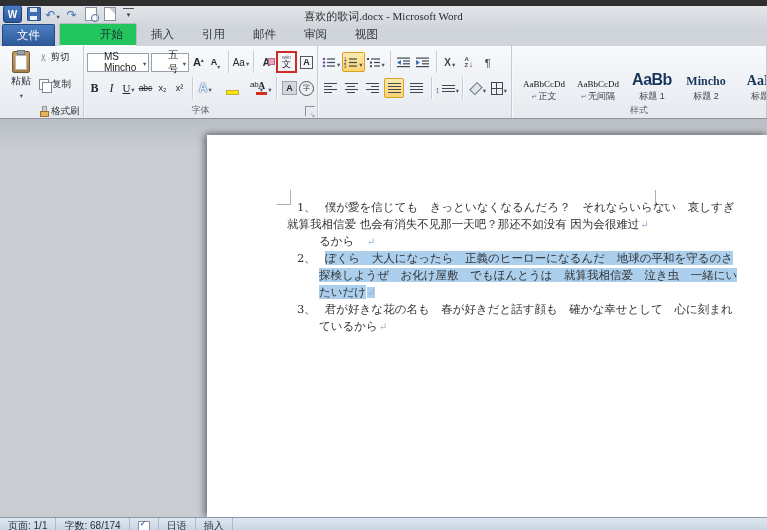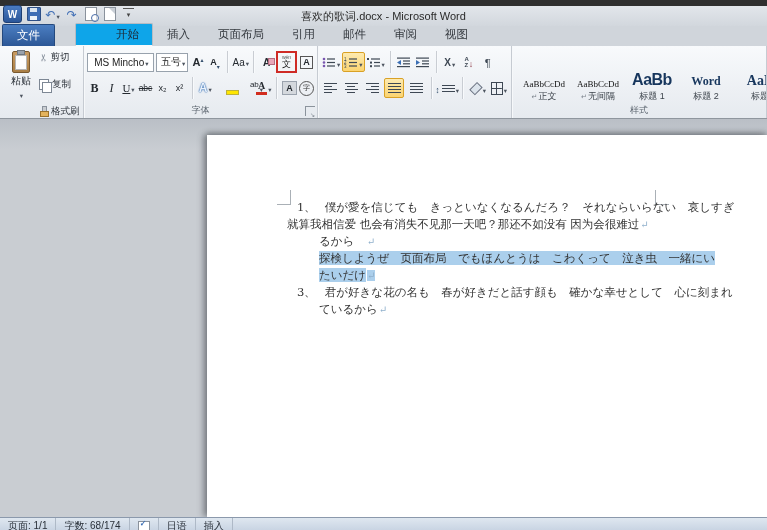--- a/index.html
+++ b/index.html
@@ -17,27 +17,27 @@
   .floppy::before{content:"";position:absolute;left:2px;top:0;width:7px;height:4px;background:#dce6f2;}
   .floppy::after{content:"";position:absolute;left:2px;bottom:0;width:7px;height:4px;background:#eef3f9;}
   .undo-ic::after{content:"↶";color:#3f6eb5;font-size:12px;}
   .redo-ic::after{content:"↷";color:#3f6eb5;font-size:12px;}
   .pp-ic{width:10px;height:12px;background:#fff;border:1px solid #8a929c;position:relative;}
   .pp-ic::after{content:"";position:absolute;right:-3px;bottom:-2px;width:6px;height:6px;border:1.5px solid #4a6da8;border-radius:50%;background:rgba(255,255,255,.6);}
   .nd-ic{width:10px;height:12px;background:#fff;border:1px solid #8a929c;position:relative;}
   .nd-ic::after{content:"";position:absolute;right:0;top:0;border:3px solid #c9cfd6;border-left-color:transparent;border-bottom-color:transparent;}
   .qdd{width:11px;height:12px;border-top:1px solid #555;display:flex;align-items:center;justify-content:center;}
   .qdd::after{content:"▾";font-size:7px;color:#444;}
-  .title{position:absolute;left:0;right:0;top:3px;text-align:center;font-size:11px;color:#2a2a2a;}
+  .title{position:absolute;left:0;right:0;top:3px;text-align:center;font-size:11px;color:#2a2a2a;font-family:Liberation Serif, serif;}
   
   .tab-row{position:absolute;left:0;top:26px;width:767px;height:20px;background:#d0d5db;display:flex;align-items:flex-end;padding-left:2px;box-sizing:border-box;}
   .tab{padding:3px 13px 3px;font-size:11.5px;color:#33383e;cursor:default;border:1px solid transparent;}
   .tab.file{background:linear-gradient(#4b7ec2,#2c5796);color:#fff;border:1px solid #24497e;border-bottom:none;
-            border-radius:2px 2px 0 0;margin-right:20px;padding:3px 14px;}
-  .tab.active{background:#0ea5e9;border:1px solid #b6bcc4;border-bottom-color:#f7f9fb;border-radius:2px 2px 0 0;color:#1f2632;padding-left:40px;}
+            border-radius:2px 2px 0 0;margin-right:4px;padding:3px 14px;}
+  .tab.active{background:#22c55e;border:1px solid #b6bcc4;border-bottom-color:#f7f9fb;border-radius:2px 2px 0 0;color:#1f2632;padding-left:40px;}
   
   .ribbon{position:absolute;left:0;top:46px;width:767px;height:72px;background:linear-gradient(#f8fafc,#edf0f4 60%,#e6eaef);
           border-bottom:1px solid #8f969e;display:flex;}
   .rgroup{position:relative;height:72px;box-sizing:border-box;border-right:1px solid #c6cbd2;box-shadow:1px 0 0 #f6f8fa;
           display:flex;flex-direction:column;}
   .gbody{flex:1;display:flex;padding:3px 3px 0 3px;}
   .glabel{height:15px;display:flex;align-items:center;justify-content:center;font-size:9px;color:#5d6670;position:relative;}
   .launcher{position:absolute;right:2px;bottom:2px;width:9px;height:9px;border-left:1px solid #8b939c;border-top:1px solid #8b939c;}
   .launcher::after{content:"↘";position:absolute;right:0;bottom:-2px;font-size:6px;color:#6d7680;}
   .dar::after{content:"▾";font-size:6.5px;color:#4d5560;margin-left:1px;}
@@ -53,22 +53,22 @@
   .cut-ic::after{content:"✂";font-size:10px;color:#7d8794;display:inline-block;transform:rotate(-90deg);}
   .copy-ic{width:8px;height:9px;border:1px solid #7d8794;background:#fff;position:relative;display:inline-block;}
   .copy-ic::after{content:"";position:absolute;left:2px;top:2px;width:8px;height:9px;border:1px solid #7d8794;background:#fff;}
   .fp-ic{width:9px;height:11px;position:relative;display:inline-block;}
   .fp-ic::before{content:"";position:absolute;left:3px;top:0;width:3px;height:5px;background:#c9cdd2;border:1px solid #8a929c;}
   .fp-ic::after{content:"";position:absolute;left:1px;bottom:0;width:7px;height:4px;background:#e3b35d;border:1px solid #9a712b;}
   
   .g-font{width:234px;}
   .fcol{display:flex;flex-direction:column;width:100%;}
   .frow{display:flex;align-items:center;height:26px;gap:2px;}
-  .combo{display:flex;align-items:center;justify-content:center;background:#fff;border:1px solid #98a2ad;
-         font-size:10px;color:#222;padding:1px 2px 1px 4px;height:15px;}
+  .combo{display:flex;align-items:center;justify-content:flex-start;background:#fff;border:1px solid #98a2ad;
+         font-size:10px;color:#222;padding:1px 2px 1px 16px;height:15px;}
   .combo.name{width:76px;}
   .combo.size{width:32px;}
   .fbtn{display:inline-flex;align-items:center;justify-content:center;min-width:15px;height:18px;font-size:10px;color:#24292f;position:relative;}
   .gl{font-weight:bold;font-size:11px;}
   .tiny-up::after{content:"▴";font-size:6px;position:relative;top:-4px;color:#35506e;}
   .tiny-dn::after{content:"▾";font-size:6px;position:relative;top:3px;color:#35506e;}
   .clr-ic{position:relative;font-size:10px;font-weight:bold;}
   .clr-ic::after{content:"";position:absolute;right:-5px;top:1px;width:5px;height:5px;background:#e8a6b8;border:1px solid #b56a80;}
   .redwrap{border:2px solid #cf2b26;padding:0 1px;display:inline-flex;}
   .phon{display:inline-flex;flex-direction:column;align-items:center;line-height:1;}
@@ -174,21 +174,20 @@
           <span class="qdd"></span>
         </span>
     </div>
     <div class="title">喜欢的歌词.docx - Microsoft Word</div>
   </div>
 
   <div class="tab-row">
     <div class="tab file">文件</div>
     <div class="tab active">开始</div>
     <div class="tab">插入</div>
-    <div class="tab">页面布局</div>
     <div class="tab">引用</div>
     <div class="tab">邮件</div>
     <div class="tab">审阅</div>
     <div class="tab">视图</div>
   </div>
 
   <div class="ribbon">
 
     <div class="rgroup g-clip">
       <div class="gbody">
@@ -472,21 +471,21 @@
                 <span>无间隔</span>
               </span>
           </div>
           <div class="chip">
             <span class="prev pv-h1">AaBb</span>
             <span class="lab">
                 <span>标题 1</span>
               </span>
           </div>
           <div class="chip">
-            <span class="prev pv-h2">Word</span>
+            <span class="prev pv-h2">Mincho</span>
             <span class="lab">
                 <span>标题 2</span>
               </span>
           </div>
           <div class="chip">
             <span class="prev pv-t">AaB</span>
             <span class="lab">
                 <span>标题</span>
               </span>
           </div>
@@ -499,21 +498,22 @@
   </div>
 
   <div class="doc-area">
     <div class="page">
       <span class="crop cl"></span>
       <span class="crop cr"></span>
       <div class="textblock">
         <div class="dline n"><span class="num">1、</span><span class="seg">僕が愛を信じても　きっといなくなるんだろ？　それならいらない　哀しすぎ</span></div>
         <div class="dline h"><span class="seg">就算我相信爱 也会有消失不见那一天吧？那还不如没有 因为会很难过</span><span class="pmark">↵</span></div>
         <div class="dline c"><span class="seg">るから　</span><span class="pmark">↵</span></div>
-        <div class="dline c"><span class="seg sel">探検しようぜ　页面布局　でもほんとうは　こわくって　泣き虫　一緒にい</span></div>
+        <div class="dline n"><span class="num">2、</span><span class="seg sel">ぼくら　大人になったら　正義のヒーローになるんだ　地球の平和を守るのさ</span></div>
+        <div class="dline c"><span class="seg sel">探検しようぜ　お化け屋敷　でもほんとうは　就算我相信爱　泣き虫　一緒にい</span></div>
         <div class="dline c"><span class="seg sel">たいだけ</span><span class="pmark sel">↵</span></div>
         <div class="dline n"><span class="num">3、</span><span class="seg">君が好きな花の名も　春が好きだと話す顔も　確かな幸せとして　心に刻まれ</span></div>
         <div class="dline c"><span class="seg">ているから</span><span class="pmark">↵</span></div>
       </div>
     </div>
   </div>
 
   <div class="status-bar">
     <div class="sseg">
         <span>页面: 1/1</span>

